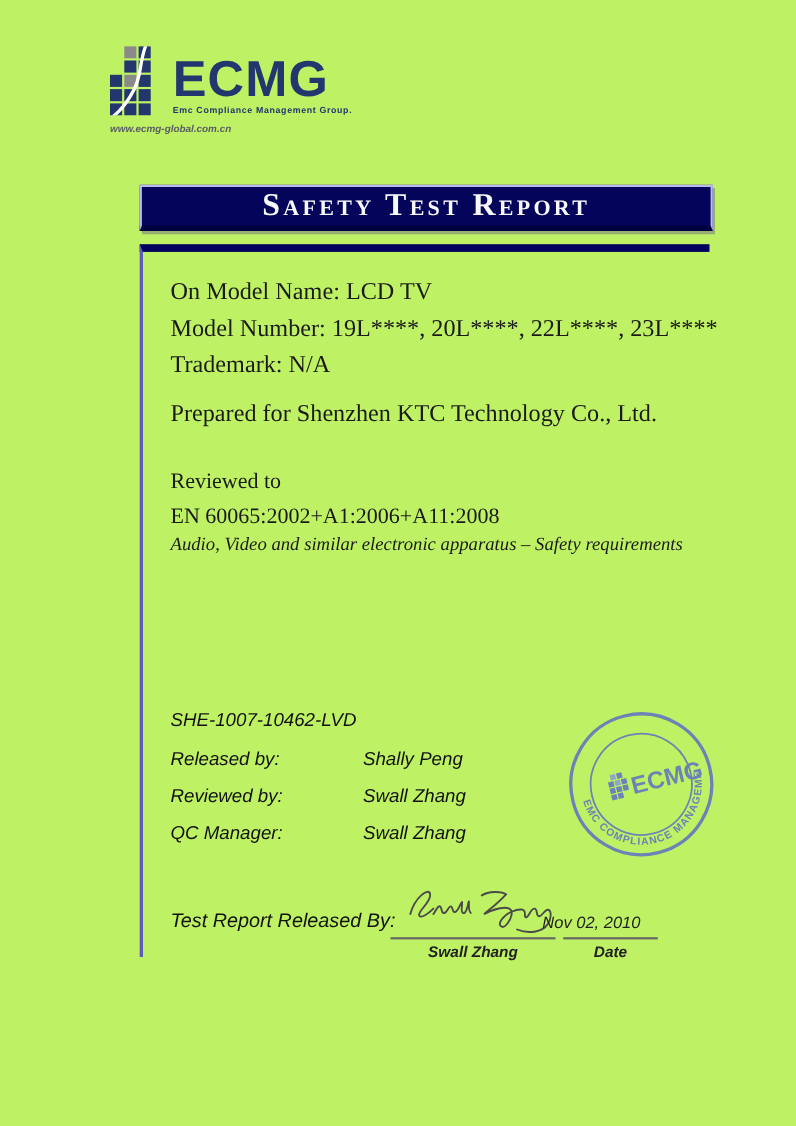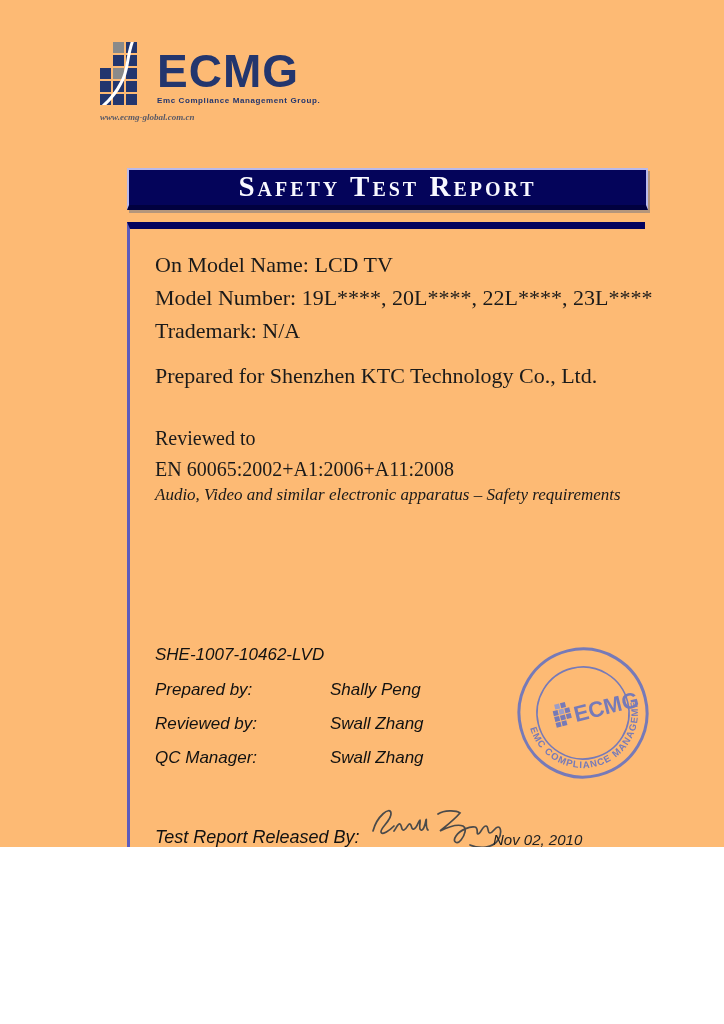--- a/index.html
+++ b/index.html
@@ -1,21 +1,21 @@
 <!DOCTYPE html>
 <html><head>
 <meta charset="utf-8">
 <style>
   * { margin: 0; padding: 0; box-sizing: border-box; }
   html, body { background: #ffffff; }
   .page {
     position: relative;
     width: 724px;
-    height: 847px;
-    background: #fdba74;
+    height: 1024px;
+    background: #bef264;
     font-family: "Liberation Serif", serif;
     color: #1a1a1a;
     overflow: hidden;
   }
 
   
   .logo-block { position: absolute; left: 100px; top: 42px; }
   .logo-row { display: flex; align-items: flex-end; }
   .logo-mosaic { width: 52px; height: 63px; margin-right: 5px; }
   .logo-textcol { display: flex; flex-direction: column; }
@@ -31,21 +31,21 @@
     font-family: "Liberation Sans", sans-serif;
     font-weight: 700;
     font-size: 8px;
     letter-spacing: 0.6px;
     color: #23366e;
     margin-top: 2px;
     white-space: nowrap;
   }
   .logo-site {
     position: absolute; left: 0px; top: 70px;
-    font-family: Liberation Serif, serif;
+    font-family: Liberation Sans, sans-serif;
     font-style: italic; font-weight: 700;
     font-size: 9px;
     color: #5a5a66;
     white-space: nowrap;
   }
   .logo-block { height: 84px; }
 
   
   .banner {
     position: absolute; left: 127px; top: 168px;
@@ -169,21 +169,21 @@
   <div class="tline main-line" style="top:361px">Prepared for Shenzhen KTC Technology Co., Ltd.</div>
 
   <div class="tline sub-line" style="top:424px">Reviewed to</div>
   <div class="tline sub-line" style="top:455px">EN 60065:2002+A1:2006+A11:2008</div>
   <div class="tline std-title" style="top:483px">Audio, Video and similar electronic apparatus – Safety requirements</div>
 
   <div class="sig-row" style="top:645px">
     <div class="sig-value">SHE-1007-10462-LVD</div>
   </div>
   <div class="sig-row" style="top:680px">
-    <div class="sig-label">Prepared by:</div>
+    <div class="sig-label">Released by:</div>
     <div class="sig-value">Shally Peng</div>
   </div>
   <div class="sig-row" style="top:714px">
     <div class="sig-label">Reviewed by:</div>
     <div class="sig-value">Swall Zhang</div>
   </div>
   <div class="sig-row" style="top:748px">
     <div class="sig-label">QC Manager:</div>
     <div class="sig-value">Swall Zhang</div>
   </div>

